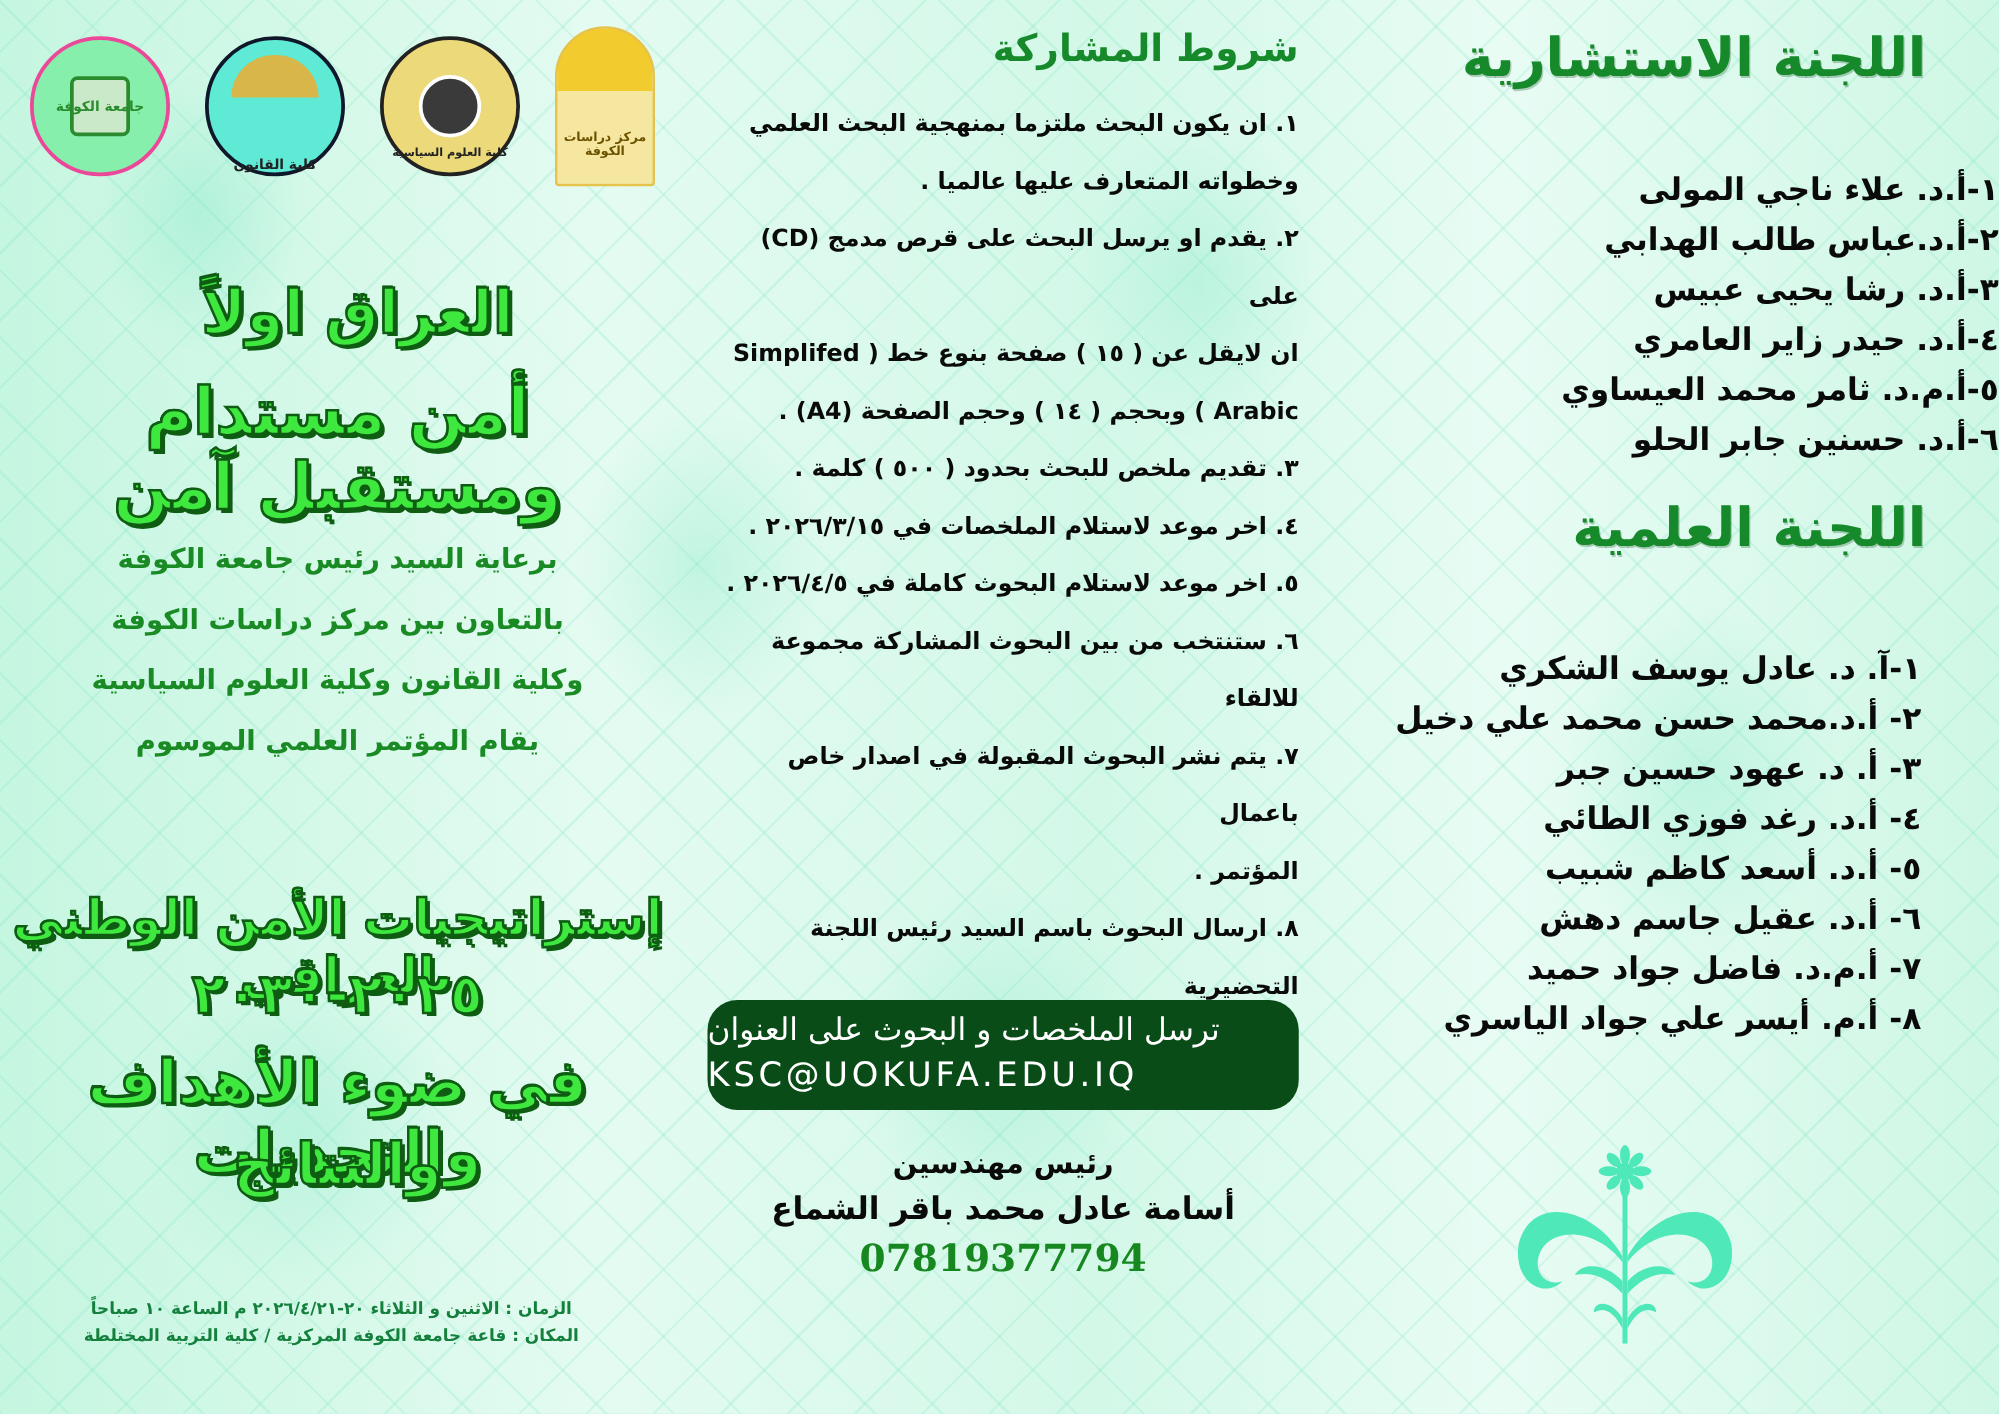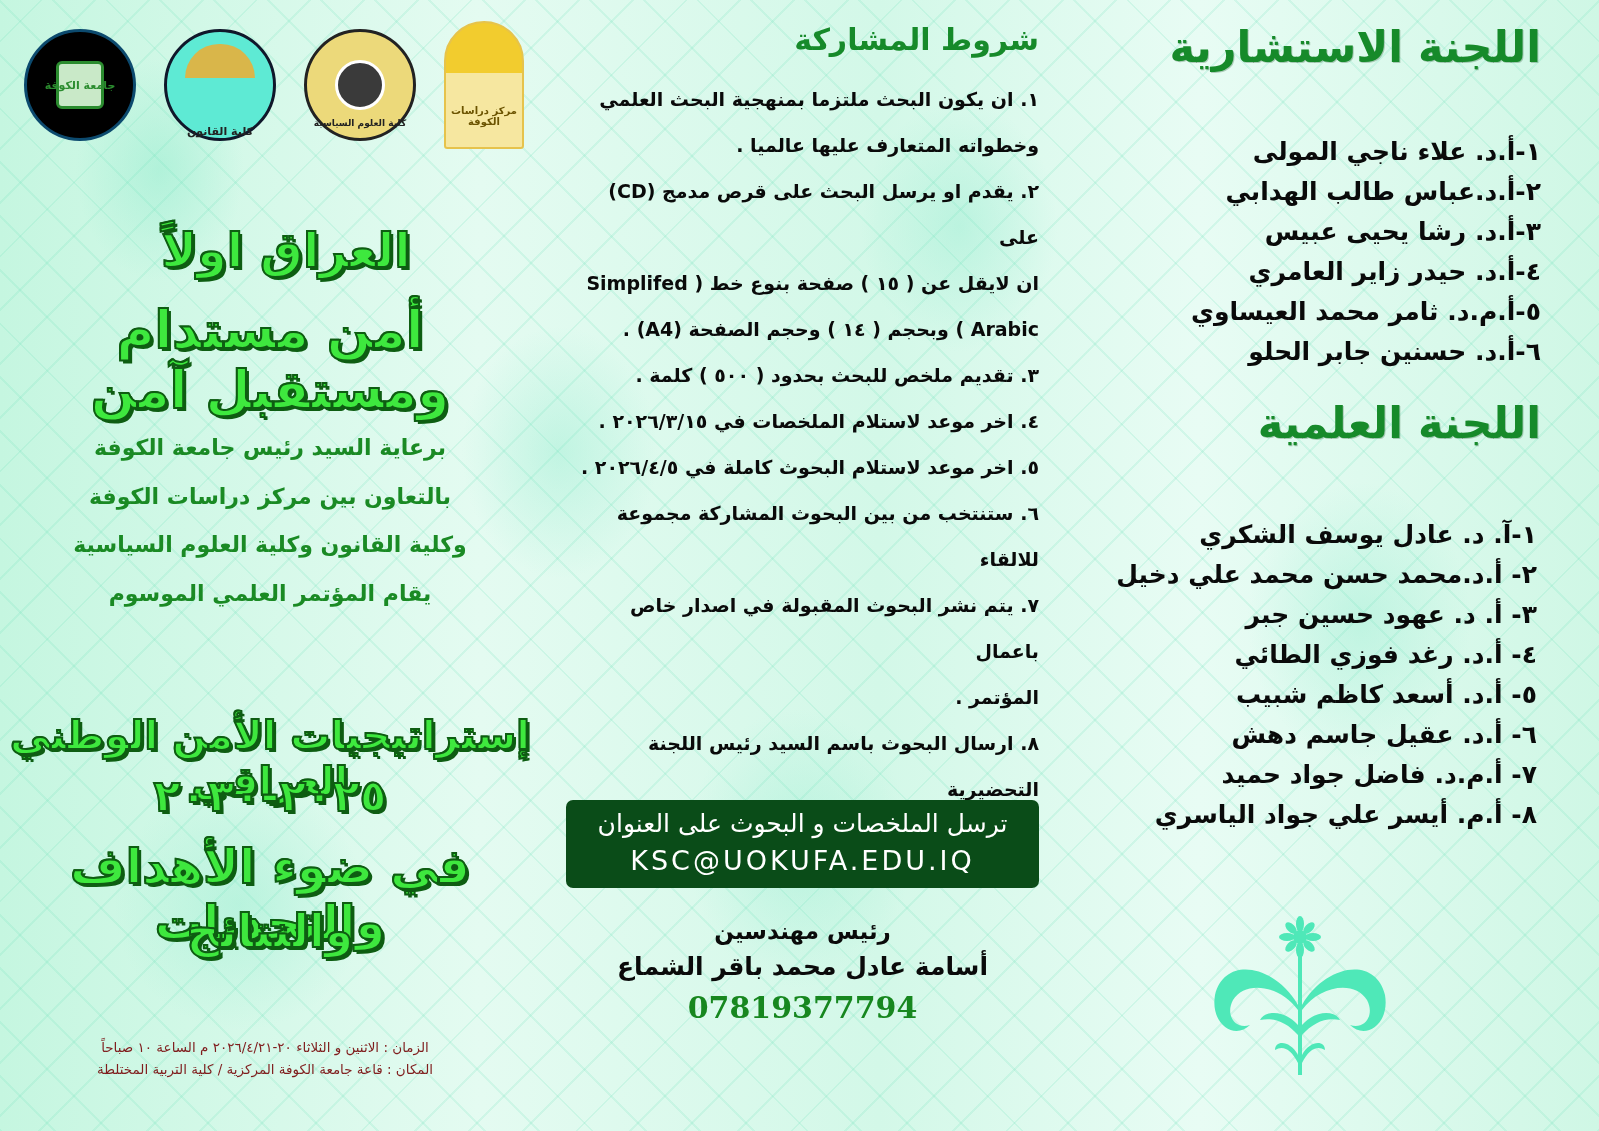--- a/index.html
+++ b/index.html
@@ -26,76 +26,76 @@
   .col { position: absolute; top: 0; bottom: 0; }
   .col-right { right: 0; width: 430px; }
   .col-mid { right: 560px; width: 500px; }
   .col-left { left: 0; width: 540px; }
 
   .committee-title {
     color: #168a2a; font-weight: bold; font-size: 43px;
     text-align: right; padding-right: 52px;
     text-shadow: 1px 1px 0 rgba(0,60,10,0.25);
   }
-  .members { list-style: none; padding-right: 58px; }
+  .members { list-style: none; }
   .members li {
     color: #0a0a0a; font-weight: bold; font-size: 25px;
     line-height: 40px; white-space: nowrap; text-align: right;
   }
 
   .cond-title {
     color: #168a2a; font-weight: bold; font-size: 30px;
     text-align: right; position: absolute; top: 22px; right: 0;
   }
   .cond-text {
     position: absolute; top: 76px; right: 0; width: 470px;
     color: #0a0a0a; font-weight: bold; font-size: 19px; line-height: 46px;
     text-align: right;
   }
   .cond-text p { margin: 0; }
 
   .email-box {
     position: absolute; top: 800px; right: 0; width: 473px; height: 88px;
-    background: #0a4c18; border-radius: 7px;
-    color: #ffffff; text-align: center; padding-top: 6px;
+    background: #0a4c18; border-radius: 24px;
+    color: #ffffff; text-align: left; padding-top: 6px;
   }
   .email-box .l1 { font-size: 25px; line-height: 36px; }
   .email-box .l2 { font-size: 27px; line-height: 38px; letter-spacing: 3px; direction: ltr; font-family: "DejaVu Sans", sans-serif; }
 
   .signer { position: absolute; right: 0; width: 473px; text-align: center; color: #0a0a0a; font-weight: bold; }
   .phone {
     position: absolute; top: 990px; right: 0; width: 473px; text-align: center;
     color: #17871f; font-weight: bold; font-size: 30px;
     font-family: "DejaVu Serif", "Liberation Serif", serif;
   }
 
   .logos { position: absolute; top: 20px; left: 24px; width: 500px; height: 130px; display: flex; flex-direction: row-reverse; justify-content: space-between; align-items: center; }
   .logo { width: 112px; height: 112px; border-radius: 50%; position: relative; display: flex; align-items: center; justify-content: center; font-size: 11px; font-weight: bold; text-align: center; }
-  .logo-kufa { background: #000000; border: 3px solid #0c4a6e; color: #2b8c2f; }
+  .logo-kufa { background: #86efac; border: 3px solid #ec4899; color: #2b8c2f; }
   .logo-kufa::before { content: ""; position: absolute; width: 42px; height: 42px; border: 3px solid #2b8c2f; border-radius: 6px; background: #c9e9c8; }
   .logo-law { background: #5eead4; border: 3px solid #0f172a; color: #222; align-items: flex-end; }
   .logo-law::before { content: ""; position: absolute; top: 12px; width: 70px; height: 34px; background: #d9b64a; border-radius: 35px 35px 0 0; }
   .logo-pol { background: #ecd97a; border: 3px solid #222; color: #222; }
   .logo-pol::before { content: ""; position: absolute; width: 44px; height: 44px; border-radius: 50%; background: #3a3a3a; border: 3px solid #fff; }
   .logo-arch { width: 80px; height: 128px; border-radius: 49px 49px 4px 4px; background: linear-gradient(#f2cc2e, #f2cc2e 40%, #f6e7a0 40%); border: 2px solid #e6c34c; color: #6b5300; align-items: flex-end; padding-bottom: 20px; }
   .logo span { position: relative; z-index: 1; }
 
   .big-title {
     position: absolute; left: 0; width: 540px; text-align: center;
     color: #3ee83e; font-weight: bold;
     -webkit-text-stroke: 2px #0e5d12;
     text-shadow: 3px 3px 0 #0e5d12, -1px -1px 0 #0e5d12;
   }
   .subtitle {
     position: absolute; top: 424px; left: 0; width: 540px; text-align: center;
     color: #1a8a24; font-weight: bold; font-size: 22px; line-height: 48.5px;
   }
   .footer {
     position: absolute; top: 1036px; left: 30px; width: 470px; text-align: center;
-    color: #7f1d1d; font-weight: normal; font-size: 13.5px; line-height: 22px;
+    color: #15803d; font-weight: bold; font-size: 13.5px; line-height: 22px;
   }
 
   .ornament { position: absolute; left: 1205px; top: 915px; width: 190px; height: 160px; }
 </style>
 </head>
 <body>
 
 <div class="bg"></div>
 
 <section class="col col-right">

